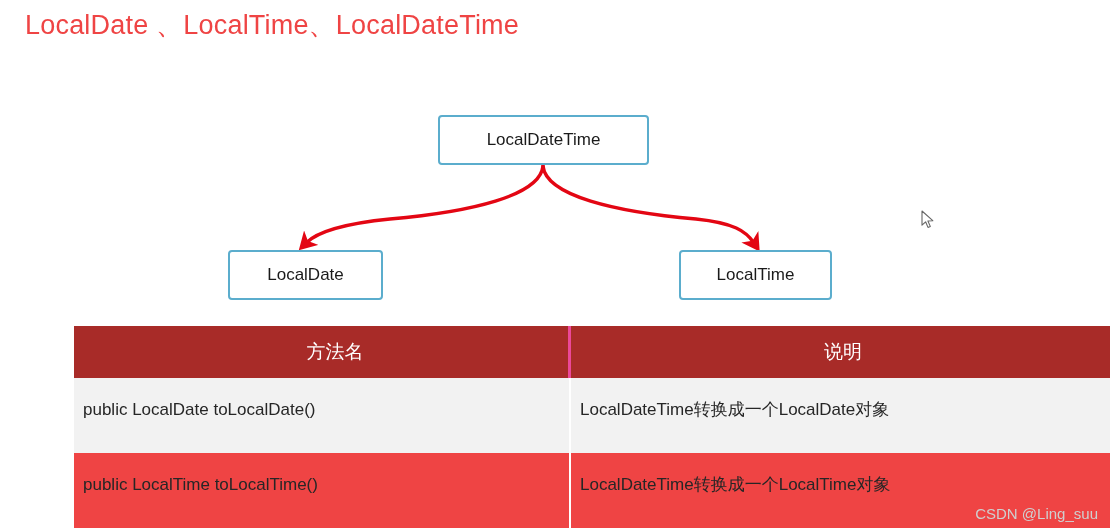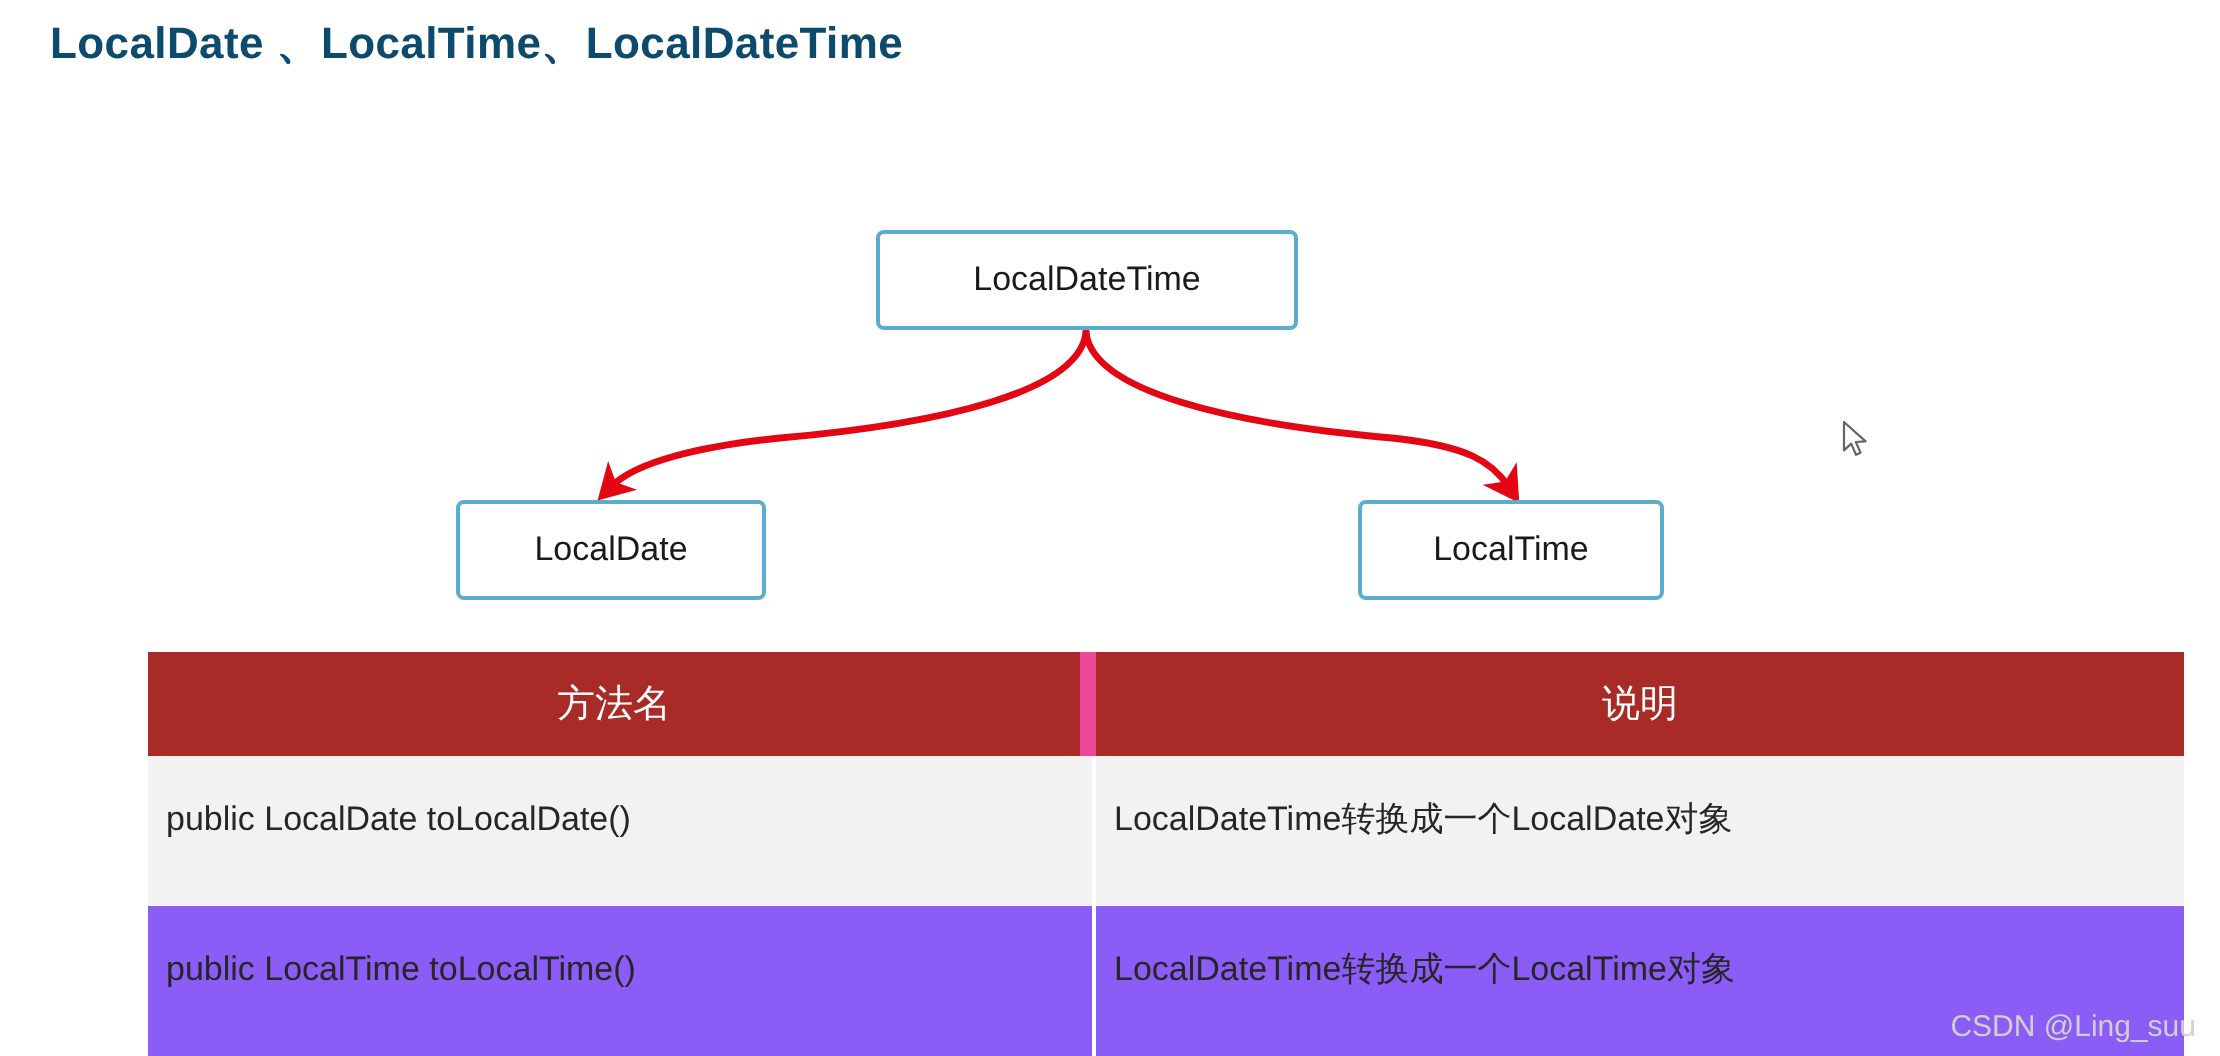--- a/index.html
+++ b/index.html
@@ -13,23 +13,23 @@
     font-family: "Liberation Sans", sans-serif;
     overflow: hidden;
     position: relative;
   }
 
   
   #page-title {
     position: absolute;
     left: 25px;
     top: 7px;
-    font-size: 22px;
-    font-weight: bold;
-    color: #0c4a6e;
+    font-size: 27px;
+    font-weight: normal;
+    color: #ef4444;
     letter-spacing: 0.2px;
     white-space: nowrap;
   }
 
   
   #diagram {
     position: absolute;
     left: 0;
     top: 0;
     width: 1110px;
@@ -89,41 +89,42 @@
     color: #ffffff;
     font-size: 19px;
     font-weight: normal;
     text-align: center;
     height: 52px;
     padding: 0;
     vertical-align: middle;
   }
   #method-table th.col-method {
     width: 466px;
-    border-right: 8px solid #ec4899;
+    border-right: 3px solid #ec4899;
+    padding-left: 28px;
   }
   #method-table th.col-desc {
     width: 544px;
   }
   #method-table td {
     font-size: 17px;
     color: #262626;
     height: 63px;
     padding: 0 0 12px 9px;
     vertical-align: middle;
     text-align: left;
   }
   #method-table td.cell-method {
     border-right: 2px solid #ffffff;
   }
   #method-table tbody tr.row-even td {
     background: #f2f2f2;
   }
   #method-table tbody tr.row-odd td {
-    background: #8b5cf6;
+    background: #ef4444;
   }
 
   
   #watermark {
     position: absolute;
     right: 12px;
     bottom: 6px;
     font-size: 15px;
     color: #cfcfcf;
     white-space: nowrap;

